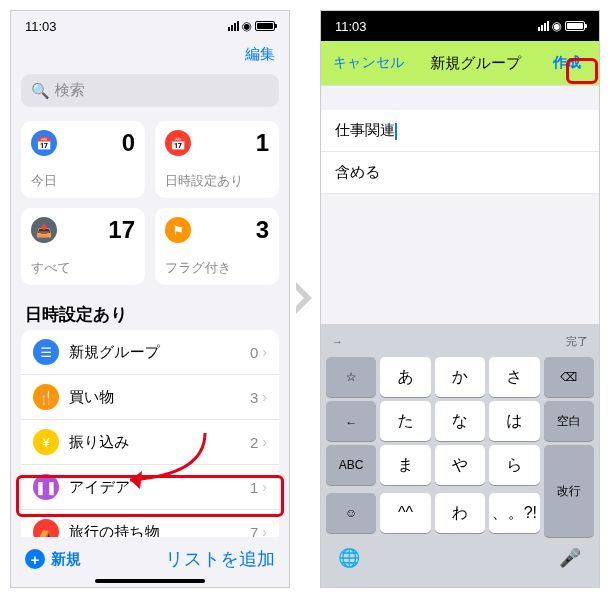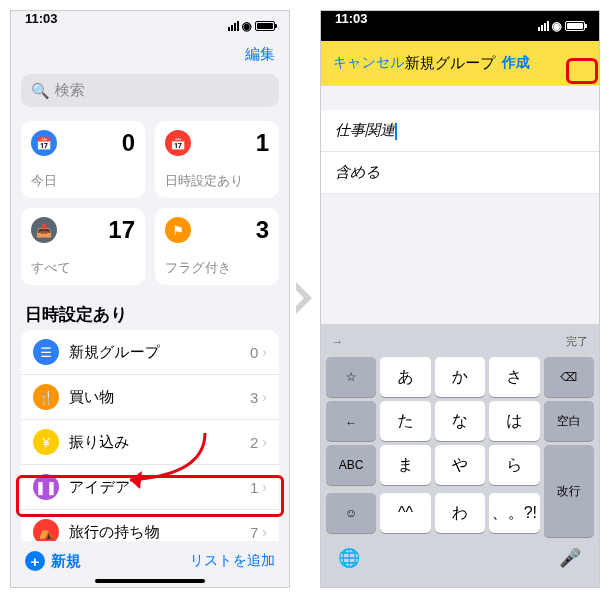--- a/index.html
+++ b/index.html
@@ -1,20 +1,20 @@
 <!DOCTYPE html>
 <html><head>
 <meta charset="utf-8">
 <style>
 * { margin: 0; padding: 0; box-sizing: border-box; font-family: -apple-system, "Hiragino Sans", sans-serif; }
 body { background: #fff; width: 610px; height: 598px; position: relative; }
 .phone { position: absolute; width: 280px; height: 578px; border: 1px solid #ccc; background: #f2f2f7; overflow: hidden; }
 .phone.left { left: 10px; top: 10px; }
 .phone.right { left: 320px; top: 10px; }
-.status-bar { height: 30px; display: flex; justify-content: space-between; padding: 0 14px; font-size: 13px; font-weight: 700; }
+.status-bar { height: 30px; display: flex; justify-content: space-between; align-items: center; padding: 0 14px; font-size: 13px; font-weight: 400; }
 .status-bar.dark { background: #000; color: #fff; }
 .status-icons { display: flex; gap: 3px; align-items: center; }
 .bars { display: inline-flex; gap: 1px; align-items: flex-end; }
 .bars span { width: 2px; background: currentColor; }
 .bars span:nth-child(1){height:4px}.bars span:nth-child(2){height:6px}.bars span:nth-child(3){height:8px}.bars span:nth-child(4){height:10px}
 .wifi { font-size: 12px; }
 .batt { width: 20px; height: 10px; border: 1px solid currentColor; border-radius: 2px; position: relative; }
 .batt::after { content:''; position:absolute; right:-3px; top:2px; width:2px; height:4px; background:currentColor; border-radius:0 1px 1px 0; }
 .batt i { display:block; width:16px; height:6px; background:currentColor; margin:1px; border-radius:1px; }
 .edit-row { text-align: right; padding: 4px 14px; color: #007aff; font-size: 15px; }
@@ -29,31 +29,31 @@
 .list { background: #fff; margin: 0 10px; border-radius: 10px; }
 .row { display: flex; align-items: center; padding: 9px 12px; border-bottom: 0.5px solid #e5e5ea; }
 .row:last-child { border-bottom: none; }
 .row-icon { width: 26px; height: 26px; border-radius: 50%; display:flex; align-items:center; justify-content:center; color:#fff; font-size:13px; margin-right:10px; flex-shrink:0; }
 .row-label { flex: 1; font-size: 15px; }
 .row-count { color: #8a8a8e; font-size: 15px; margin-right: 4px; }
 .chev { color: #c7c7cc; font-size: 14px; }
 .bottom-bar { position: absolute; bottom: 0; left: 0; right: 0; padding: 10px 14px 16px; display: flex; justify-content: space-between; align-items: center; background: #f2f2f7; }
 .new-btn { color: #007aff; font-size: 15px; font-weight: 600; display:flex; align-items:center; gap:6px; }
 .plus-circle { width:20px; height:20px; border-radius:50%; background:#007aff; color:#fff; display:flex; align-items:center; justify-content:center; font-size:15px; font-weight:700; }
-.add-list { color: #007aff; font-size: 14px; }
+.add-list { color: #007aff; font-size: 18px; }
 .home-ind { position:absolute; bottom:4px; left:50%; transform:translateX(-50%); width:110px; height:4px; background:#000; border-radius:3px; }
 .highlight-box { position: absolute; border: 3px solid #e60012; border-radius: 6px; pointer-events: none; }
 .curved-arrow { position: absolute; pointer-events: none; }
 .arrow-between { position: absolute; left: 294px; top: 280px; color: #ccc; }
-.nav-bar { display: flex; justify-content: flex-start; align-items: center; padding: 10px 12px; background:#fde047; border-bottom:0.5px solid #ddd; }
+.nav-bar { display: flex; justify-content: space-between; align-items: center; padding: 10px 12px; background:#bef264; border-bottom:0.5px solid #ddd; }
 .nav-cancel { color: #007aff; font-size: 14px; }
 .nav-title { font-size: 15px; font-weight: 400; }
 .nav-create { color: #007aff; font-size: 14px; font-weight:600; padding:3px 6px; }
 .form { background: #fff; margin-top: 24px; }
-.form-row { padding: 11px 14px; border-bottom: 0.5px solid #e5e5ea; display:flex; justify-content:space-between; font-size:15px;font-style:italic; }
+.form-row { padding: 11px 14px; border-bottom: 0.5px solid #e5e5ea; display:flex; justify-content:space-between; font-size:15px; }
 .input-val { color: #000; }
 .cursor { display:inline-block; width:2px; height:17px; background:#007aff; vertical-align:middle; }
 .form-sub { color: #8a8a8e; font-size: 14px; }
 .keyboard { position: absolute; bottom: 0; left: 0; right: 0; background: #d1d4da; padding: 4px 3px 0; }
 .kb-top { display:flex; justify-content:space-between; padding:6px 8px; }
 .kb-top span { color:#555; font-size:11px; }
 .kb-grid { display:grid; grid-template-columns: repeat(5,1fr); gap:4px; padding:2px; }
 .key { background:#fff; border-radius:5px; height:40px; display:flex; align-items:center; justify-content:center; font-size:16px; box-shadow:0 1px 0 rgba(0,0,0,0.3); }
 .key.fn { background:#acb2bd; font-size:12px; }
 .key.wide { grid-row: span 2; height:92px; }

